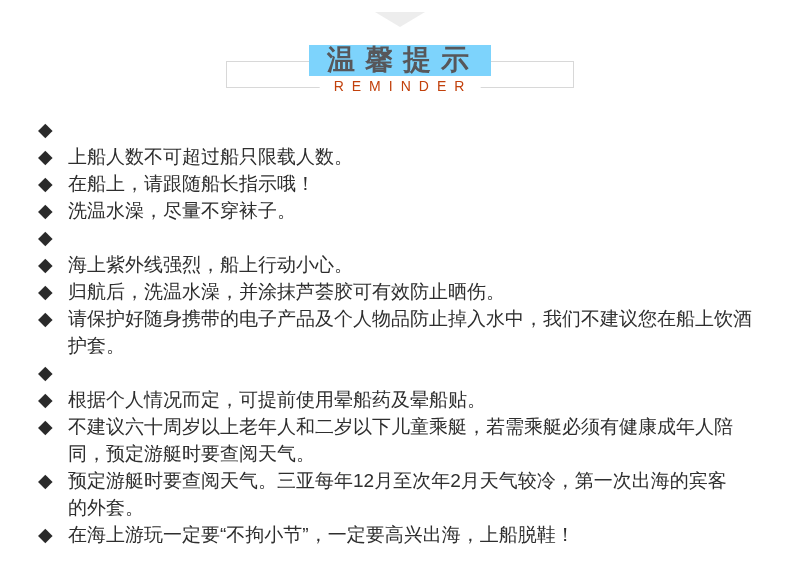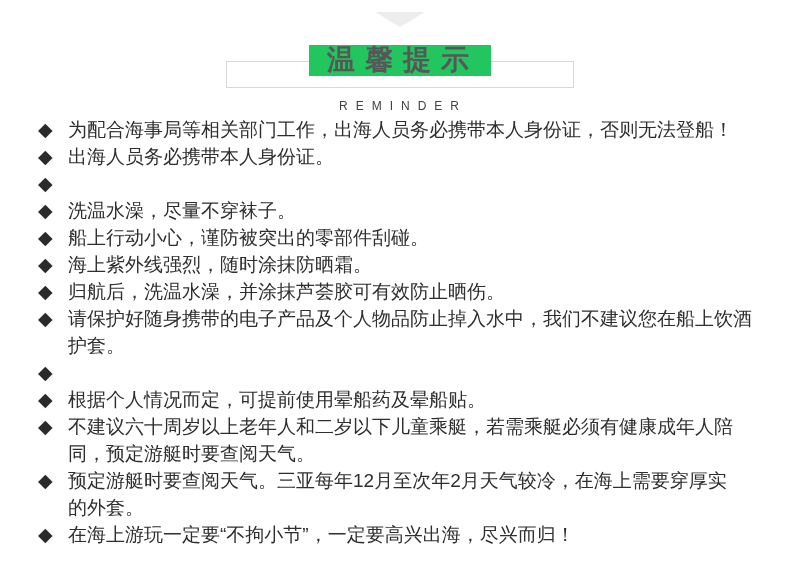--- a/index.html
+++ b/index.html
@@ -31,41 +31,40 @@
     border: 1px solid #d8d8d8;
     box-sizing: border-box;
   }
   .title {
     position: absolute;
     left: 50%;
     top: -1px;
     transform: translate(-50%, -52%);
     margin: 0;
     padding: 0 12px 0 18px;
-    background: #22c55e;
+    background: #7dd3fc;
     color: #57575a;
     font-size: 28px;
     font-weight: bold;
     letter-spacing: 10px;
     white-space: nowrap;
     line-height: 1.1;
   }
   .subtitle {
     position: absolute;
     left: 50%;
     top: 100%;
     transform: translate(-50%, -50%);
     padding: 0 8px 0 14px;
     background: #ffffff;
-    color: #404040;
-    font-size: 12px;
+    color: #c2410c;
+    font-size: 14px;
     letter-spacing: 8px;
     white-space: nowrap;
     line-height: 1.1;
-    margin-top: 20px;
   }
   
   .list {
     list-style: none;
     margin: 28px 0 0 0;
     padding: 0 10px 0 38px;
   }
   .item {
     display: flex;
     align-items: flex-start;
@@ -95,45 +94,44 @@
 
   <div class="header-box">
     <h1 class="title">温馨提示</h1>
     <div class="subtitle">REMINDER</div>
   </div>
 
   <ul class="list">
 
       <li class="item">
         <span class="bullet">◆</span>
-        <span class="text">为配合海事局等相关部门工作，出海人员务必携带本人身份证，否则无法登船！</span>
       </li>
 
       <li class="item">
         <span class="bullet">◆</span>
-        <span class="text">出海人员务必携带本人身份证。</span>
+        <span class="text">上船人数不可超过船只限载人数。</span>
       </li>
 
       <li class="item">
         <span class="bullet">◆</span>
+        <span class="text">在船上，请跟随船长指示哦！</span>
       </li>
 
       <li class="item">
         <span class="bullet">◆</span>
         <span class="text">洗温水澡，尽量不穿袜子。</span>
       </li>
 
       <li class="item">
         <span class="bullet">◆</span>
-        <span class="text">船上行动小心，谨防被突出的零部件刮碰。</span>
       </li>
 
       <li class="item">
         <span class="bullet">◆</span>
-        <span class="text">海上紫外线强烈，随时涂抹防晒霜。</span>
+        <span class="text">海上紫外线强烈，船上行动小心。</span>
       </li>
 
       <li class="item">
         <span class="bullet">◆</span>
         <span class="text">归航后，洗温水澡，并涂抹芦荟胶可有效防止晒伤。</span>
       </li>
 
       <li class="item">
         <span class="bullet">◆</span>
         <span class="text">请保护好随身携带的电子产品及个人物品防止掉入水中，我们不建议您在船上饮酒
@@ -150,23 +148,23 @@
       </li>
 
       <li class="item">
         <span class="bullet">◆</span>
         <span class="text">不建议六十周岁以上老年人和二岁以下儿童乘艇，若需乘艇必须有健康成年人陪
 同，预定游艇时要查阅天气。</span>
       </li>
 
       <li class="item">
         <span class="bullet">◆</span>
-        <span class="text">预定游艇时要查阅天气。三亚每年12月至次年2月天气较冷，在海上需要穿厚实
+        <span class="text">预定游艇时要查阅天气。三亚每年12月至次年2月天气较冷，第一次出海的宾客
 的外套。</span>
       </li>
 
       <li class="item">
         <span class="bullet">◆</span>
-        <span class="text">在海上游玩一定要“不拘小节”，一定要高兴出海，尽兴而归！</span>
+        <span class="text">在海上游玩一定要“不拘小节”，一定要高兴出海，上船脱鞋！</span>
       </li>
     </ul>
 
 </div>
 
 </body></html>

